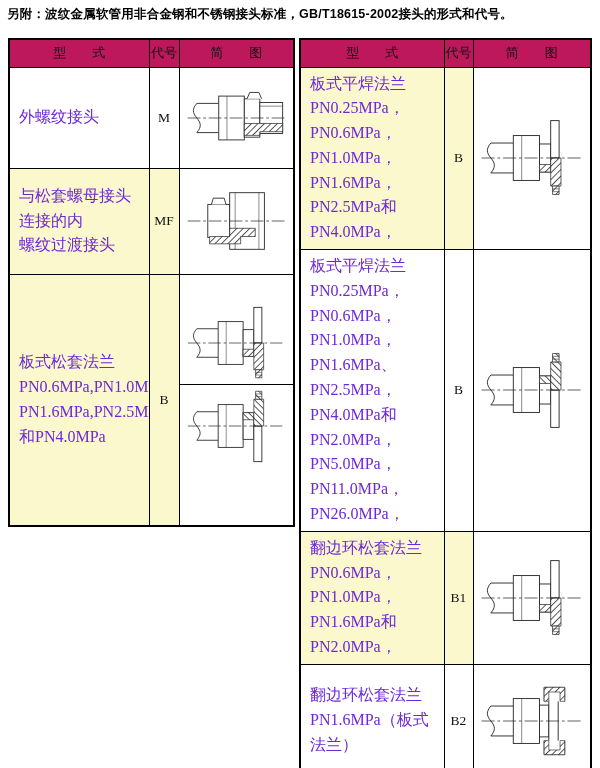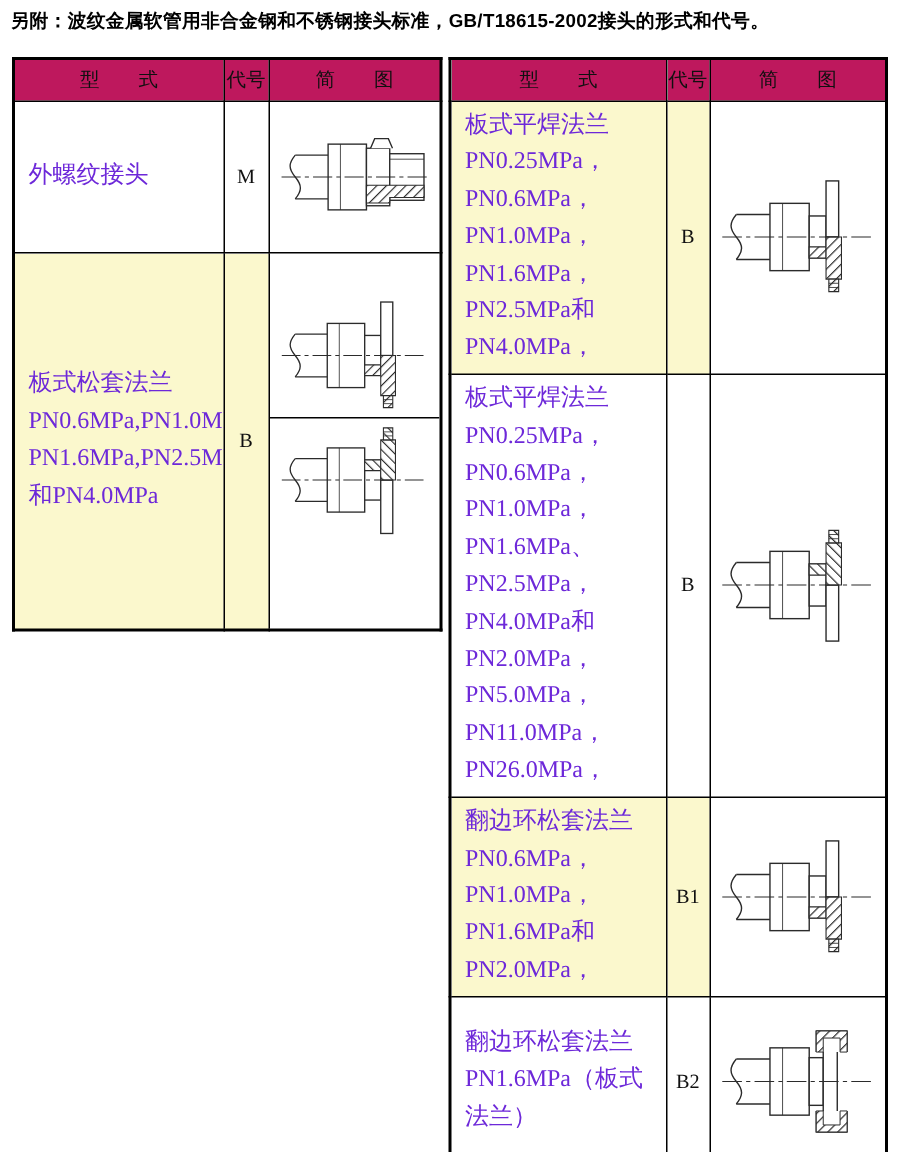--- a/index.html
+++ b/index.html
@@ -133,20 +133,31 @@
       <td class="type">外螺纹接头</td>
       <td class="code">M</td>
       <td class="diagc">
         <svg class="diag" viewBox="0 0 120 92" width="112" height="84">
               <use href="#g-base"></use>
               <use href="#g-male"></use>
               <use href="#g-center"></use>
             </svg>
       </td>
     </tr>
+    <tr class="hl" style="height:106px">
+      <td class="type">与松套螺母接头连接的内
+螺纹过渡接头</td>
+      <td class="code">MF</td>
+      <td class="diagc">
+        <svg class="diag" viewBox="0 0 120 92" width="112" height="84">
+              <use href="#g-adapter"></use>
+              <use href="#g-center"></use>
+            </svg>
+      </td>
+    </tr>
     <tr class="hl" style="height:252px">
       <td class="type">板式松套法兰
 PN0.6MPa,PN1.0MPa,
 PN1.6MPa,PN2.5MPa,
 和PN4.0MPa</td>
       <td class="code">B</td>
       <td class="diagc" style="padding:0">
         <div class="stack" style="height:195px">
           <div class="half">
             <svg class="diag" viewBox="0 0 120 92" width="110" height="82">

